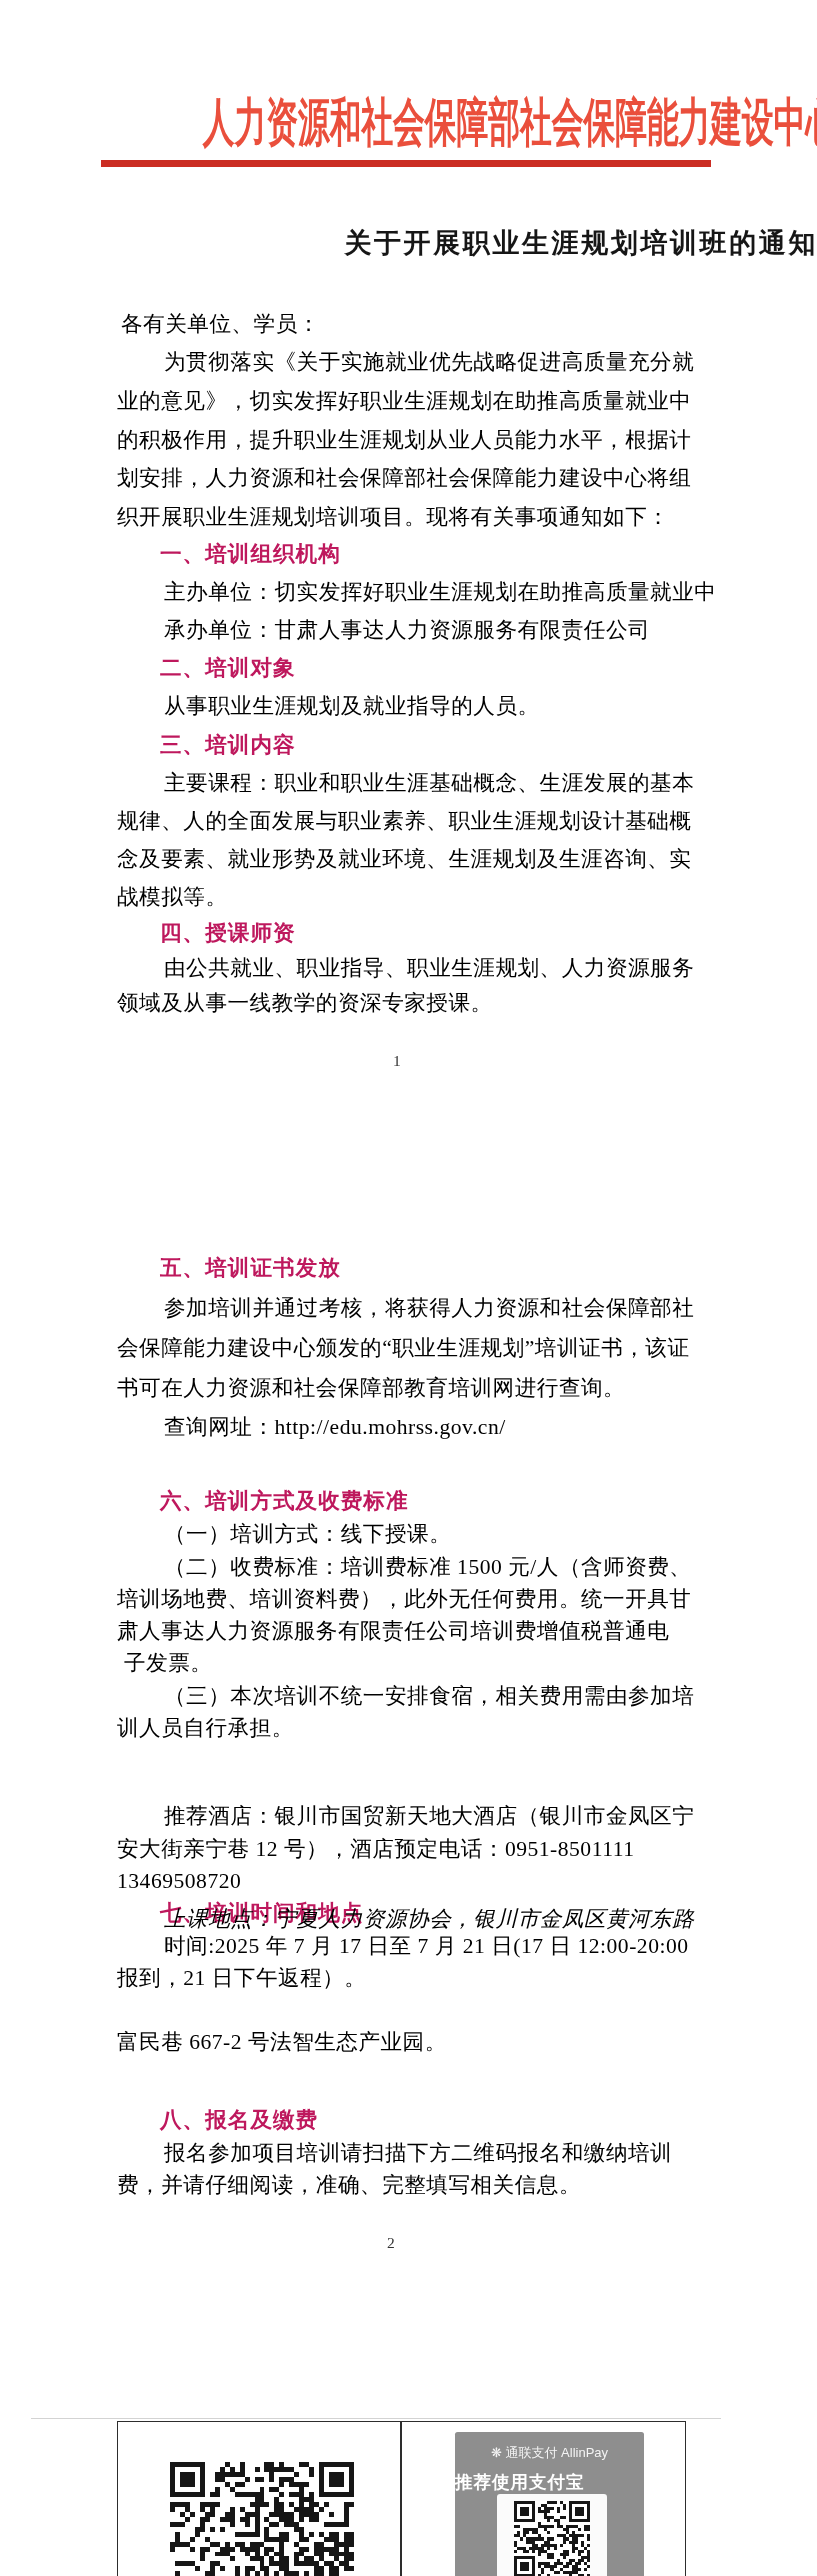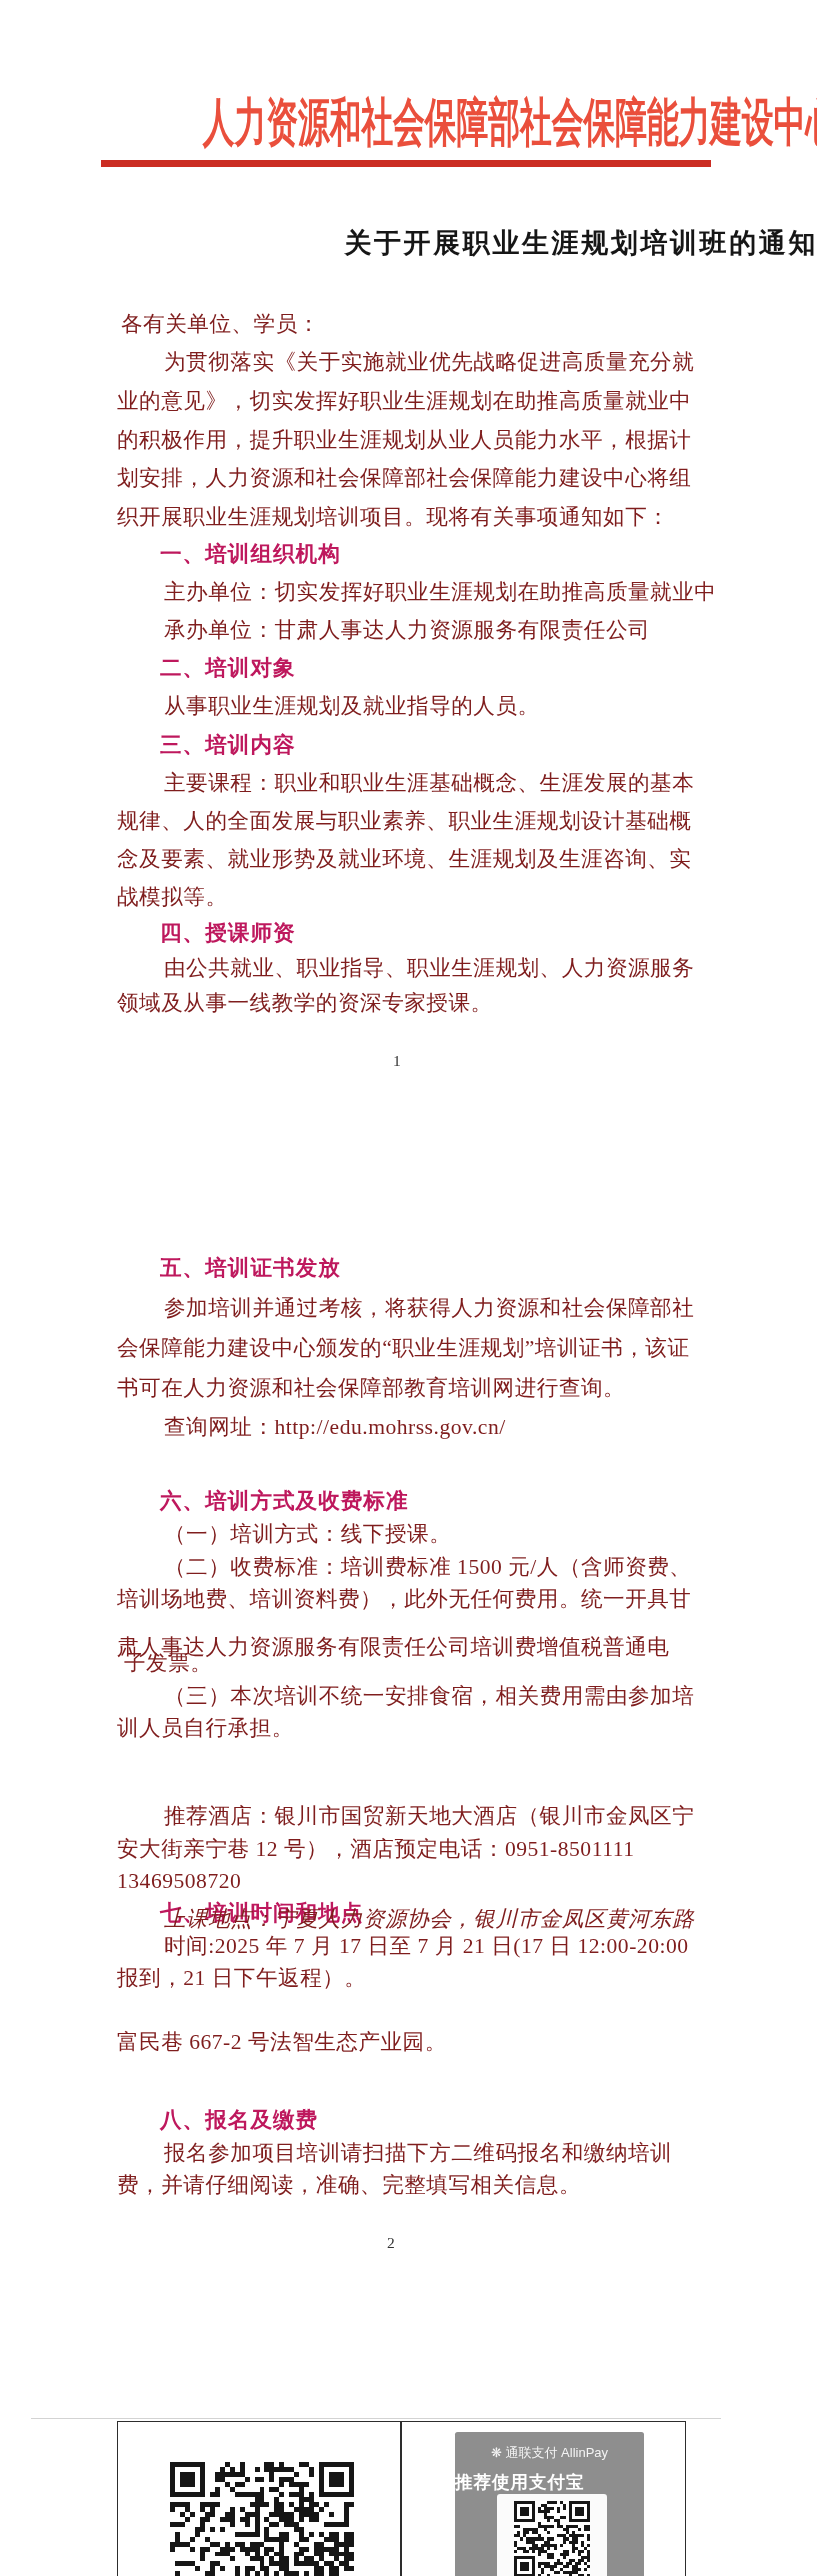--- a/index.html
+++ b/index.html
@@ -1,21 +1,21 @@
 <!DOCTYPE html>
 <html style="font-size:8.2px"><head>
 <meta charset="utf-8">
 <style>
   html,body{margin:0;padding:0;background:#e9e9e9;}
   #page{position:relative;width:818px;height:3468px;background:#ffffff;margin:0 auto;overflow:hidden;
         font-family:"Liberation Serif",serif;}
   .abs{position:absolute;}
   
   .ln{position:absolute;height:28px;line-height:28px;font-family:"Liberation Serif",serif;
-      font-size:21.6px;color:#7f1d1d;letter-spacing:0.5px;white-space:nowrap;}
+      font-size:21.6px;color:#000000;letter-spacing:0.5px;white-space:nowrap;}
   
   .hd{font-family:Liberation Sans, sans-serif;font-weight:700;letter-spacing:1px;color:#be185d;}
   
   .pg{font-size:15.5px;height:17.5px;line-height:17.5px;color:#333;}
   
   #letterhead{position:absolute;top:96px;left:0;right:0;text-align:center;white-space:nowrap;}
   #letterhead span{display:inline-block;font-family:"Liberation Serif",serif;font-weight:700;
       font-size:52px;line-height:54px;color:#ea4f3c;transform:scaleX(0.61);transform-origin:center;}
   #redrule{position:absolute;left:101px;top:160px;width:610px;height:6.7px;background:#cb2d23;}
   #doctitle{position:absolute;top:225px;left:16px;right:0;text-align:right;font-family:Liberation Sans, sans-serif;
@@ -66,21 +66,21 @@
 
   <div class="ln hd" style="top:1254px;left:160px;">五、培训证书发放</div>
   <div class="ln" style="top:1294px;left:164px;">参加培训并通过考核，将获得人力资源和社会保障部社</div>
   <div class="ln" style="top:1334px;left:117px;">会保障能力建设中心颁发的“职业生涯规划”培训证书，该证</div>
   <div class="ln" style="top:1374px;left:117px;">书可在人力资源和社会保障部教育培训网进行查询。</div>
   <div class="ln" style="top:1413px;left:164px;">查询网址：http://edu.mohrss.gov.cn/</div>
   <div class="ln hd" style="top:1487px;left:160px;">六、培训方式及收费标准</div>
   <div class="ln" style="top:1520px;left:164px;">（一）培训方式：线下授课。</div>
   <div class="ln" style="top:1553px;left:164px;">（二）收费标准：培训费标准 1500 元/人（含师资费、</div>
   <div class="ln" style="top:1585px;left:117px;">培训场地费、培训资料费），此外无任何费用。统一开具甘</div>
-  <div class="ln" style="top:1617px;left:117px;margin-top:16px;">肃人事达人力资源服务有限责任公司培训费增值税普通电</div>
+  <div class="ln" style="top:1617px;left:117px;">肃人事达人力资源服务有限责任公司培训费增值税普通电</div>
   <div class="ln" style="top:1649px;left:117px;margin-left:7px;">子发票。</div>
   <div class="ln" style="top:1682px;left:164px;">（三）本次培训不统一安排食宿，相关费用需由参加培</div>
   <div class="ln" style="top:1714px;left:117px;">训人员自行承担。</div>
   <div class="ln" style="top:1802px;left:164px;">推荐酒店：银川市国贸新天地大酒店（银川市金凤区宁</div>
   <div class="ln" style="top:1835px;left:117px;">安大街亲宁巷 12 号），酒店预定电话：0951-8501111</div>
   <div class="ln" style="top:1867px;left:117px;">13469508720</div>
   <div class="ln hd" style="top:1899px;left:160px;">七、培训时间和地点</div>
   <div class="ln" style="top:1932px;left:164px;">时间:2025 年 7 月 17 日至 7 月 21 日(17 日 12:00-20:00</div>
   <div class="ln" style="top:1964px;left:117px;">报到，21 日下午返程）。</div>
   <div class="ln" style="top:1905px;left:164px;font-style:italic;">上课地点：宁夏人力资源协会，银川市金凤区黄河东路</div>

